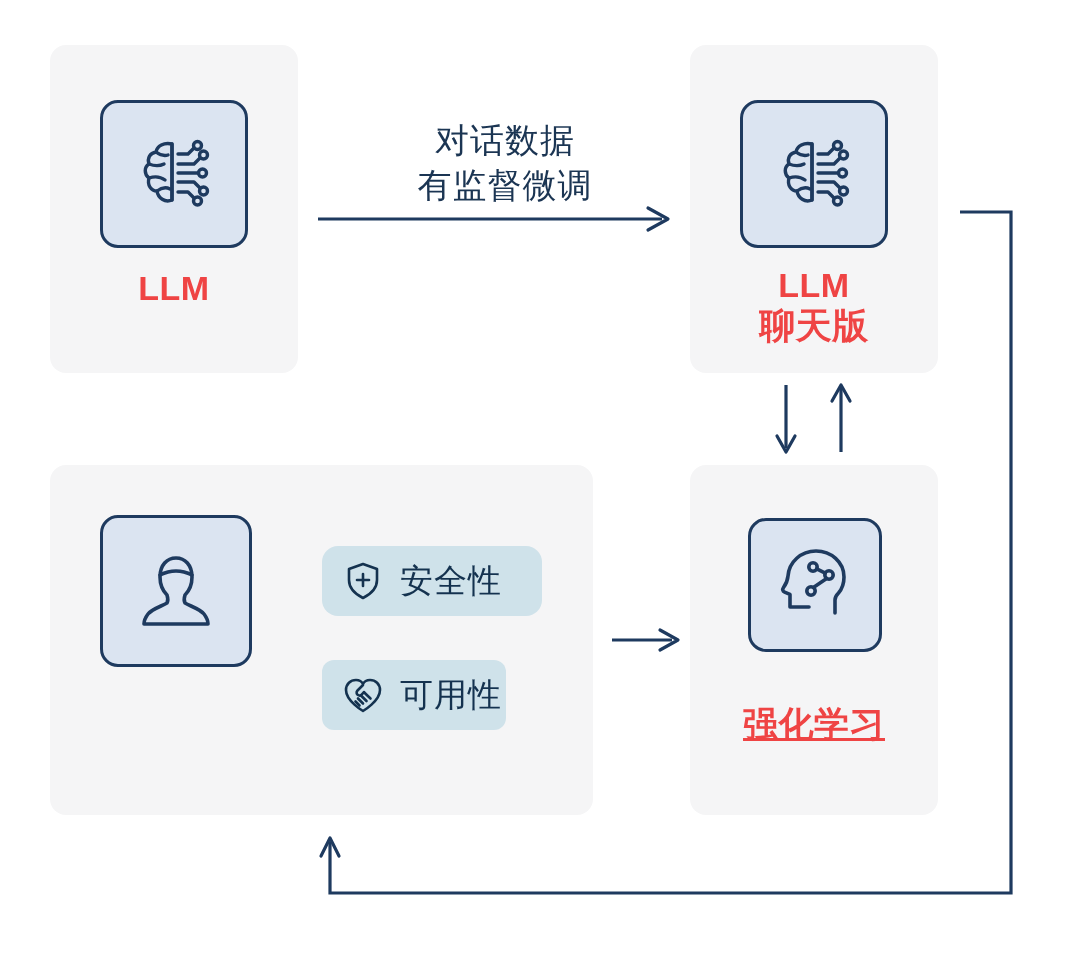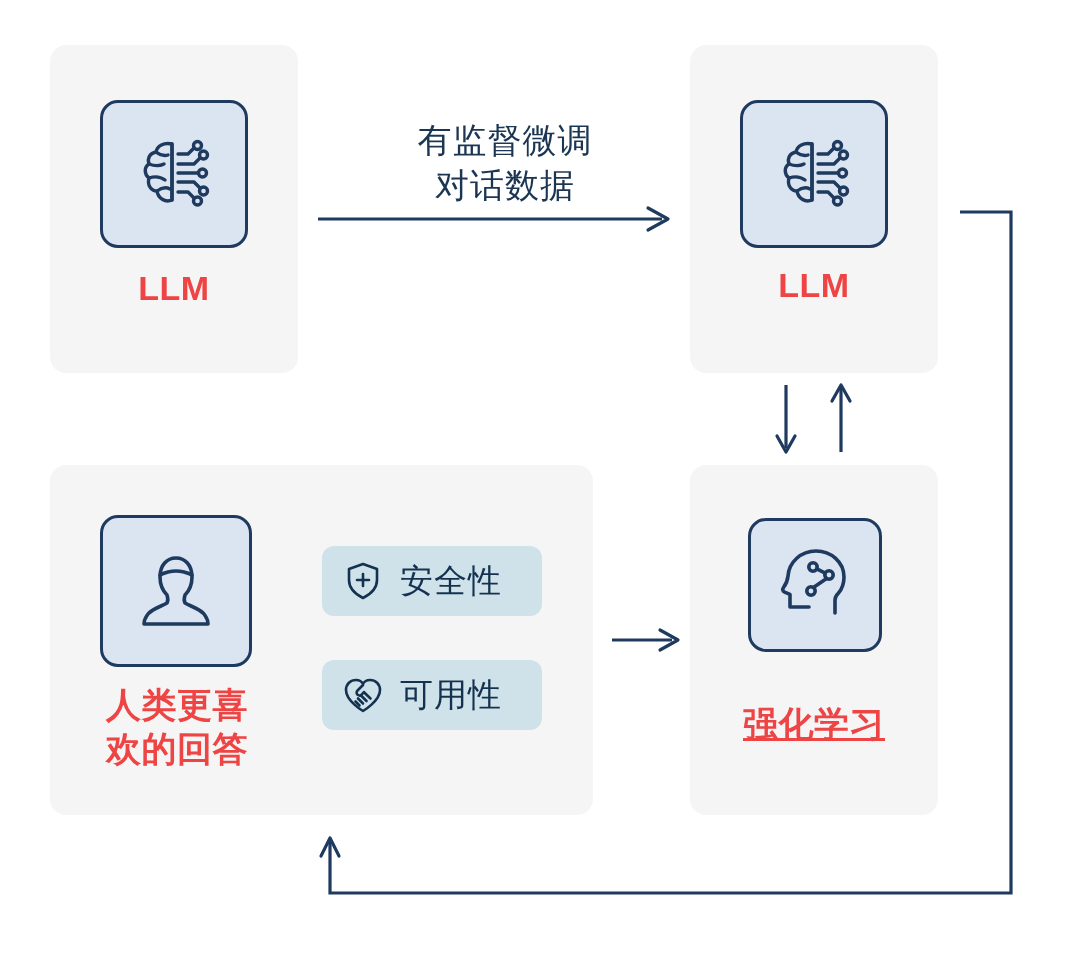--- a/index.html
+++ b/index.html
@@ -93,22 +93,22 @@
   
   .pill {
     position: absolute;
     background: #cfe2ea;
     border-radius: 12px;
     display: flex;
     align-items: center;
     box-sizing: border-box;
     padding-left: 20px;
   }
-  #pill-safety { left: 322px; top: 546px; width: 220px; height: 70px; }
-  #pill-helpful{ left: 322px; top: 660px; width: 220px; height: 70px; }
+  #pill-safety { left: 322px; top: 546px; width: 220px; height: 70px; border-radius: 16px; }
+  #pill-helpful{ left: 322px; top: 660px; width: 184px; height: 70px; }
   .pill .pill-icon { flex: 0 0 auto; display: flex; align-items: center; }
   .pill .pill-label {
     margin-left: 16px;
     color: #14324f;
     font-size: 33px;
     font-weight: normal;
     letter-spacing: 1px;
   }
 
   
@@ -165,35 +165,32 @@
       <path d="M52 47 L72 47"></path>
       <circle cx="76.5" cy="47" r="4"></circle>
       <path d="M52 56 L68 56 L74 62"></path>
       <circle cx="77.5" cy="65" r="4"></circle>
       <path d="M52 66 L62 66 L68 72"></path>
       <circle cx="71.5" cy="75" r="4"></circle>
     </svg>
   </div>
   <div class="card-label" id="label-llm-chat">
     <span>LLM</span>
+    <span class="line2">聊天版</span>
   </div>
 
   <div class="card" id="card-human"></div>
   <div class="icon-tile" id="tile-human">
     <svg width="100" height="100" viewBox="0 0 100 100" fill="none" stroke="#1e3a5f" stroke-width="3.6" stroke-linecap="round" stroke-linejoin="round">
       <path d="M34 36 C34 24 41 17 50 17 C59 17 66 24 66 36 C66 44 63 50 59 54
                C58 57 58 60 59 62 C64 65 74 68 78 73 C81 77 82 80 82 83 L18 83
                C18 80 19 77 22 73 C26 68 36 65 41 62 C42 60 42 57 41 54
                C37 50 34 44 34 36 Z"></path>
       <path d="M34 34 C38 32 44 30 50 30 C56 30 62 32 66 34"></path>
     </svg>
-  </div>
-  <div class="card-label" id="label-human">
-    <span>人类更喜</span><br>
-    <span>欢的回答</span>
   </div>
 
   <div class="pill" id="pill-safety">
     <span class="pill-icon">
       <svg width="42" height="42" viewBox="0 0 42 42" fill="none" stroke="#14324f" stroke-width="2.6" stroke-linecap="round" stroke-linejoin="round">
         <path d="M21 4 L35 9 V20 C35 28 29 34 21 38 C13 34 7 28 7 20 V9 Z"></path>
         <path d="M21 14 V26"></path>
         <path d="M15 20 H27"></path>
       </svg>
     </span>
@@ -224,22 +221,22 @@
       <circle cx="44" cy="28" r="4.2"></circle>
       <circle cx="60" cy="36" r="4.2"></circle>
       <circle cx="42" cy="52" r="4.2"></circle>
       <path d="M47.8 29.9 L56.2 34.1"></path>
       <path d="M57.6 39.5 L44.4 48.5"></path>
     </svg>
   </div>
   <div class="card-label" id="label-rl">强化学习</div>
 
   <div id="arrow-caption">
+    <span class="line">对话数据</span>
     <span class="line">有监督微调</span>
-    <span class="line">对话数据</span>
   </div>
 
   <svg id="arrows" viewBox="0 0 1080 957">
 
     <g>
       <line x1="318" y1="219" x2="662" y2="219" stroke="#1e3a5f" stroke-width="3.2"></line>
       <path d="M648 208 L668 219 L648 230" fill="none" stroke="#1e3a5f" stroke-width="3.2" stroke-linecap="round" stroke-linejoin="round"></path>
     </g>
 
     <g>

